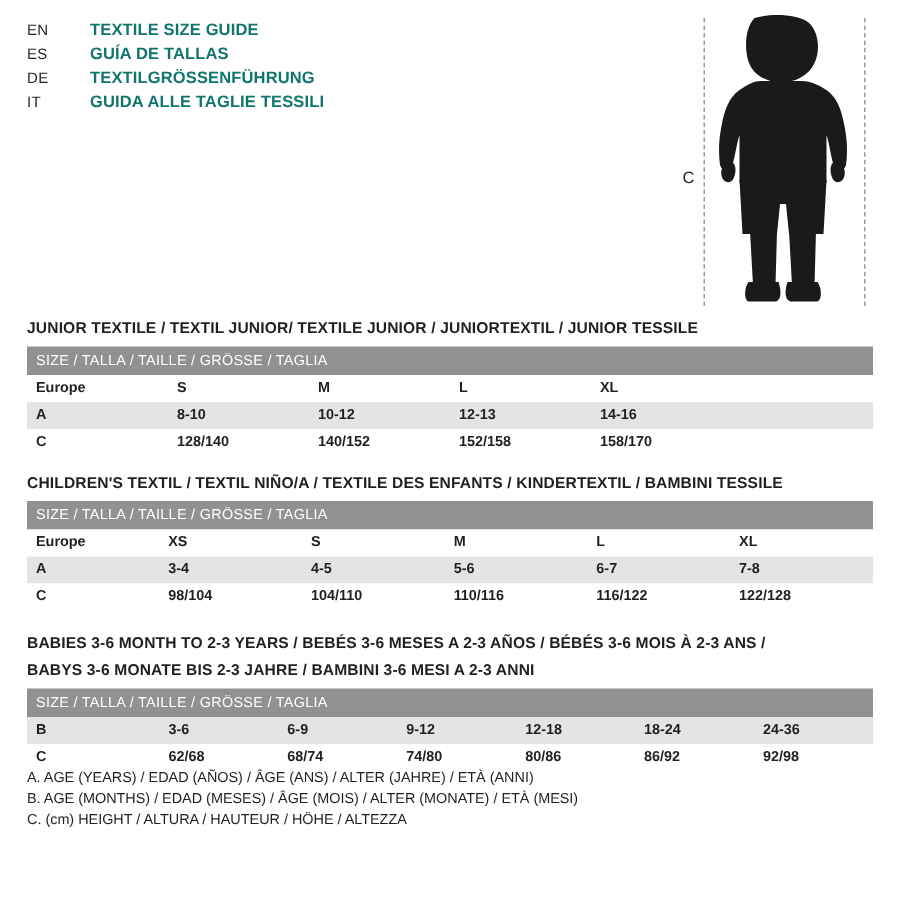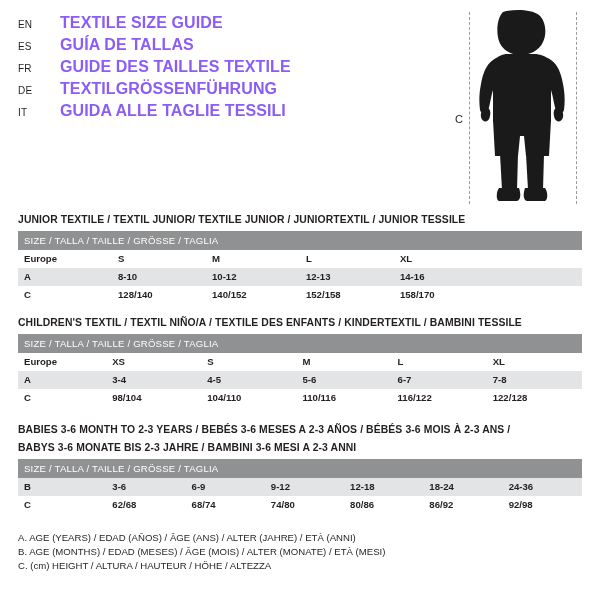--- a/index.html
+++ b/index.html
@@ -29,24 +29,24 @@
     margin-bottom: 4px;
   }
   .lang-code {
     width: 42px;
     font-size: 10px;
     font-weight: 400;
     letter-spacing: 0.2px;
     color: #231f20;
   }
   .lang-title {
-    font-size: 16px;
+    font-size: 11px;
     font-weight: 700;
     letter-spacing: 0.1px;
-    color: #8b5cf6;
+    color: #0f766e;
     text-transform: uppercase;
   }
 
   
   .figure-area {
     position: absolute;
     top: 8px;
     left: 455px;
     width: 130px;
     height: 200px;
@@ -126,21 +126,21 @@
   .tbl-children col.c0 { width: 88px; }
   .tbl-children col.cx { width: 95px; }
 
   .tbl-babies col.c0 { width: 88px; }
   .tbl-babies col.cx { width: 79px; }
 
   
   .footnotes {
     position: absolute;
     left: 18px;
-    top: 531px;
+    top: 512px;
     width: 560px;
     font-size: 9.6px;
     line-height: 14px;
     color: #231f20;
   }
   .footnotes div {
     white-space: nowrap;
   }
 </style>
 </head>
@@ -149,24 +149,20 @@
 <div class="header">
   <div class="header-row">
     <span class="lang-code">EN</span>
     <span class="lang-title">TEXTILE SIZE GUIDE</span>
   </div>
   <div class="header-row">
     <span class="lang-code">ES</span>
     <span class="lang-title">GUÍA DE TALLAS</span>
   </div>
   <div class="header-row">
-    <span class="lang-code">FR</span>
-    <span class="lang-title">GUIDE DES TAILLES TEXTILE</span>
-  </div>
-  <div class="header-row">
     <span class="lang-code">DE</span>
     <span class="lang-title">TEXTILGRÖßENFÜHRUNG</span>
   </div>
   <div class="header-row">
     <span class="lang-code">IT</span>
     <span class="lang-title">GUIDA ALLE TAGLIE TESSILI</span>
   </div>
 </div>
 
 <div class="figure-area">

